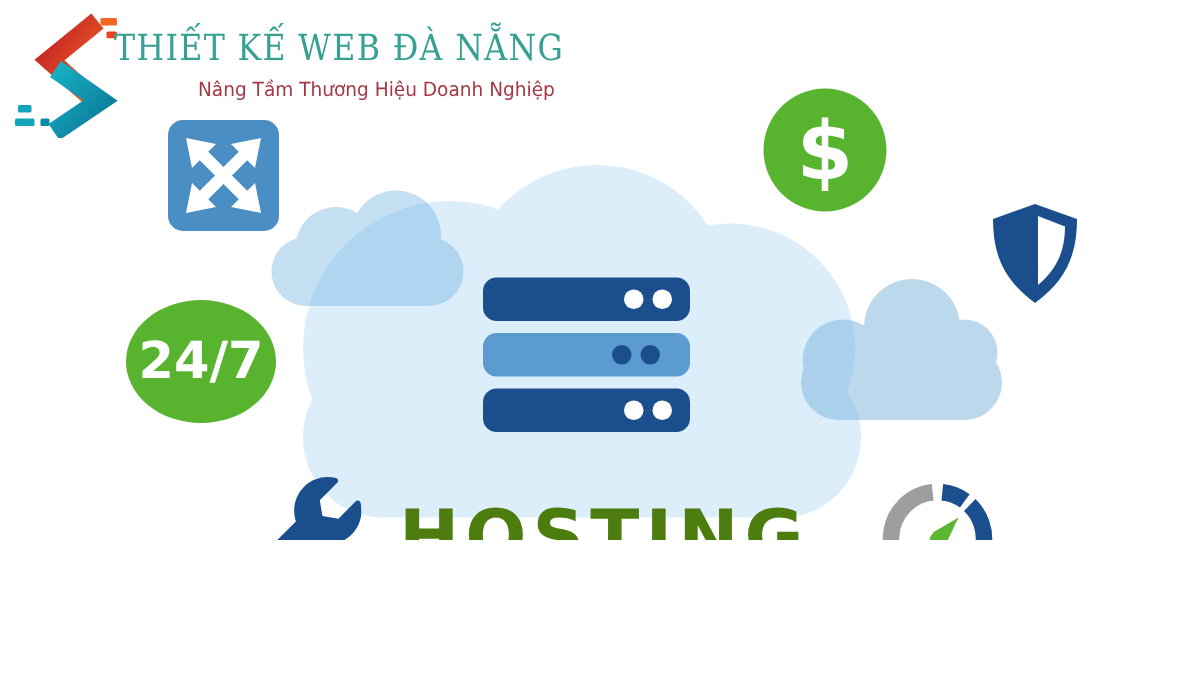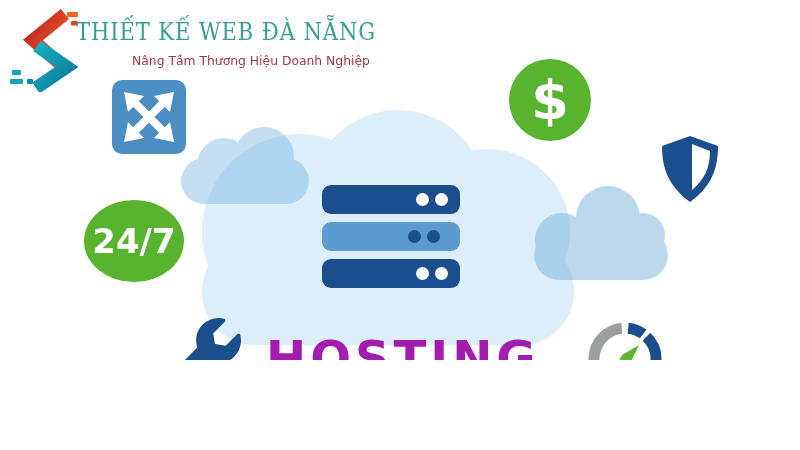--- a/index.html
+++ b/index.html
@@ -47,21 +47,21 @@
     display:flex; align-items:center; justify-content:flex-end; gap:6px;
     padding-right:12px; box-sizing:border-box;
   }
   .server-bar.mid { background:#5b9bd0; padding-right:20px; }
   .led { width:13px; height:13px; border-radius:50%; background:#ffffff; }
   .server-bar.mid .led { background:#1b4e8c; }
 
   
   .hosting-label {
     left:266px; top:330px; font-size:48px; font-weight:bold;
-    letter-spacing:4px; color:#a21caf; white-space:nowrap;
+    letter-spacing:4px; color:#4d7c0f; white-space:nowrap;
   }
   .website-link {
     left:616px; top:401px; font-size:29px; font-style:italic; color:#2aa12a;
     white-space:nowrap; transform:scaleX(.88); transform-origin:left top;
     text-decoration:none; cursor:pointer;
   }
 </style>
 </head>
 <body>
 

